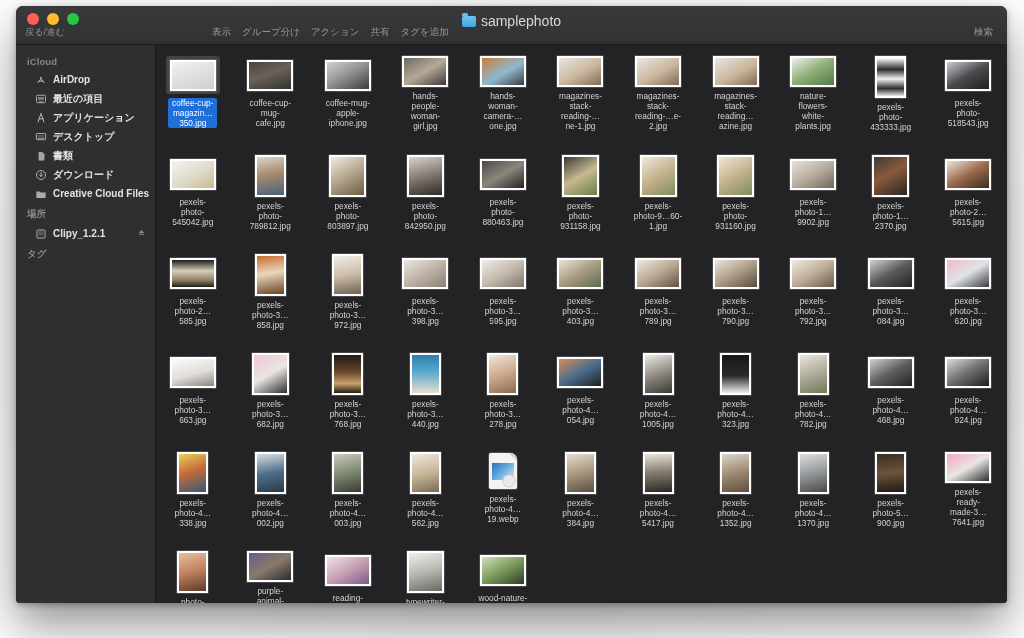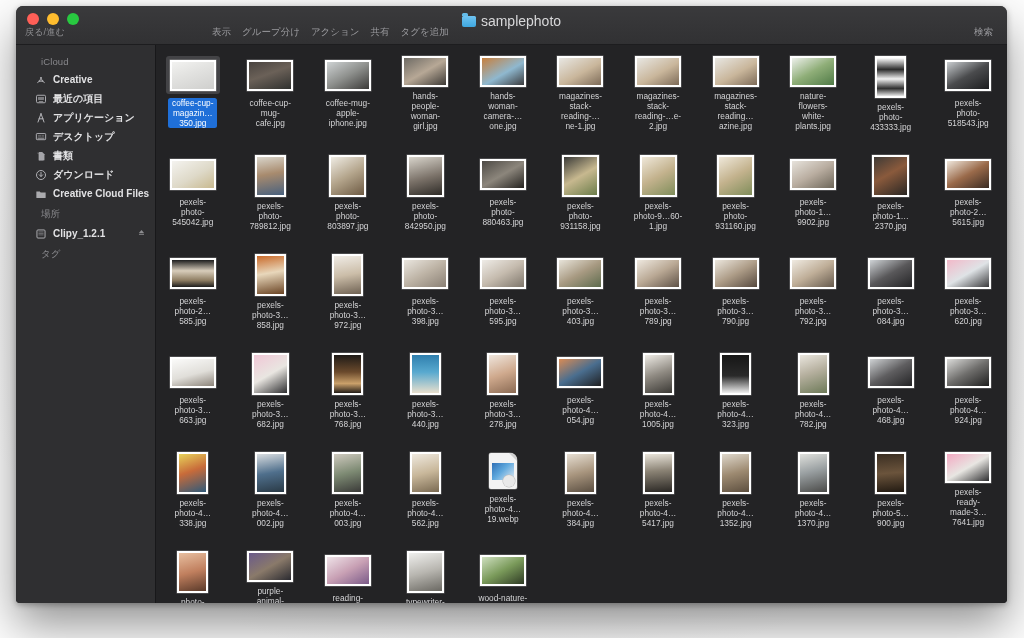--- a/index.html
+++ b/index.html
@@ -76,22 +76,22 @@
 
   
   #sidebar {
     width:140px; flex:0 0 140px;
     background:#2f2f31;
     border-right:1px solid #18181a;
     padding-top:6px;
     overflow:hidden;
   }
   .sb-header {
-    font-size:9.5px; color:#88888c; font-weight:400;
-    padding:5px 0 3px 25px; letter-spacing:0.1px;
+    font-size:9.5px; color:#88888c; font-weight:700;
+    padding:5px 0 3px 11px; letter-spacing:0.1px;
   }
   .sb-row {
     display:flex; align-items:center; gap:6px;
     height:19px; padding-left:19px;
     font-size:10px; color:#e2e2e4; font-weight:700;
     white-space:nowrap; cursor:default;
     position:relative;
   }
   .sb-ico { width:12px; height:12px; flex:0 0 12px; display:block; }
   .sb-eject { position:absolute; right:9px; top:4px; width:9px; height:9px; }
@@ -198,21 +198,21 @@
     <div id="sidebar">
         <div class="sb-header">iCloud</div>
         <div class="sb-row">
           <span class="sb-ico"><svg viewBox="0 0 16 16">
               <g fill="none" stroke="#b9b9bd" stroke-width="1.3" stroke-linecap="round">
                 <path d="M3.5 11.2a6 6 0 0 1 9 0"></path>
                 <path d="M5.4 8.6a3.6 3.6 0 0 1 5.2 0"></path>
               </g>
               <circle cx="8" cy="5.4" r="1.3" fill="#b9b9bd"></circle>
             </svg></span>
-          <span>Creative</span>
+          <span>AirDrop</span>
         </div>
         <div class="sb-row">
           <span class="sb-ico"><svg viewBox="0 0 16 16">
               <rect x="2" y="3" width="12" height="10" rx="1.6" fill="none" stroke="#b9b9bd" stroke-width="1.2"></rect>
               <rect x="4" y="5.2" width="8" height="4" rx="0.6" fill="#b9b9bd" opacity=".55"></rect>
               <rect x="5" y="10.6" width="6" height="1.2" rx="0.6" fill="#b9b9bd" opacity=".8"></rect>
             </svg></span>
           <span>最近の項目</span>
         </div>
         <div class="sb-row">

